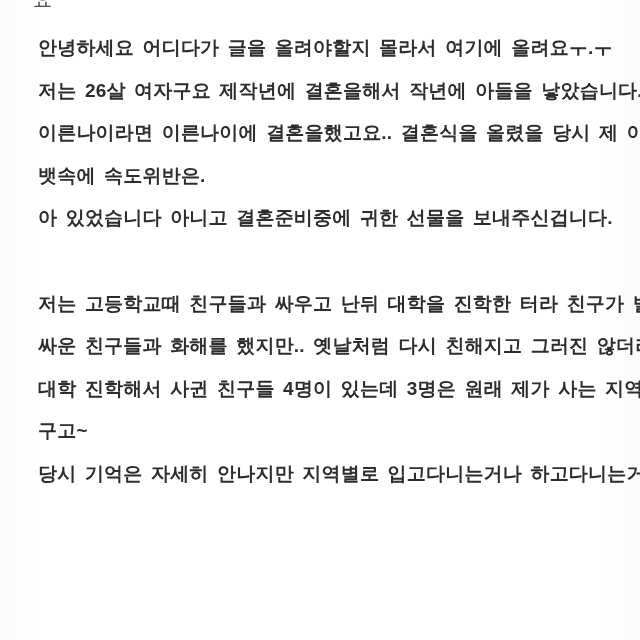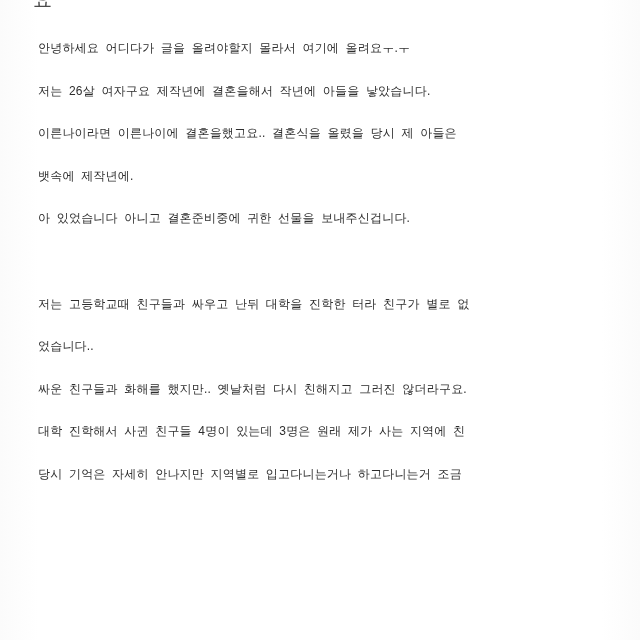--- a/index.html
+++ b/index.html
@@ -16,26 +16,26 @@
   }
   .page {
     position: relative;
     width: 640px;
     height: 640px;
     box-sizing: border-box;
     padding: 27px 30px 0 38px;
     background: linear-gradient(to right, #fbfbfb 0%, #ffffff 6%, #ffffff 94%, #fbfbfb 100%);
   }
   .line {
-    font-size: 12px;
+    font-size: 19px;
     line-height: 42.5px;
     white-space: nowrap;
     letter-spacing: 0.2px;
     word-spacing: 3px;
-    font-weight: 400;
+    font-weight: 700;
   }
   .para-2 {
     margin-top: 43px;
   }
   
   .fragment-clip {
     position: absolute;
     top: 0;
     left: 33px;
     width: 46px;
@@ -56,25 +56,25 @@
 <div class="page">
 
   <div class="fragment-clip">
     <span>요</span>
   </div>
 
   <div class="para para-1">
     <div class="line">안녕하세요 어디다가 글을 올려야할지 몰라서 여기에 올려요ㅜ.ㅜ</div>
     <div class="line">저는 26살 여자구요 제작년에 결혼을해서 작년에 아들을 낳았습니다.</div>
     <div class="line">이른나이라면 이른나이에 결혼을했고요.. 결혼식을 올렸을 당시 제 아들은</div>
-    <div class="line">뱃속에 제작년에.</div>
+    <div class="line">뱃속에 속도위반은.</div>
     <div class="line">아 있었습니다 아니고 결혼준비중에 귀한 선물을 보내주신겁니다.</div>
   </div>
 
   <div class="para para-2">
     <div class="line">저는 고등학교때 친구들과 싸우고 난뒤 대학을 진학한 터라 친구가 별로 없</div>
-    <div class="line">었습니다..</div>
     <div class="line">싸운 친구들과 화해를 했지만.. 옛날처럼 다시 친해지고 그러진 않더라구요.</div>
     <div class="line">대학 진학해서 사귄 친구들 4명이 있는데 3명은 원래 제가 사는 지역에 친</div>
+    <div class="line">구고~</div>
     <div class="line">당시 기억은 자세히 안나지만 지역별로 입고다니는거나 하고다니는거 조금</div>
   </div>
 
 </div>
 
 </body></html>

